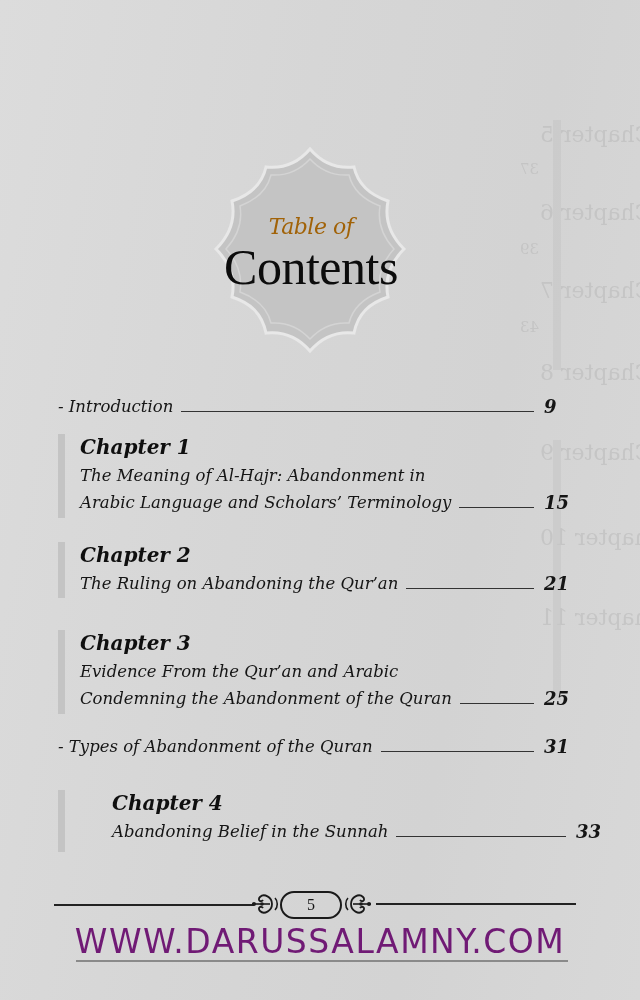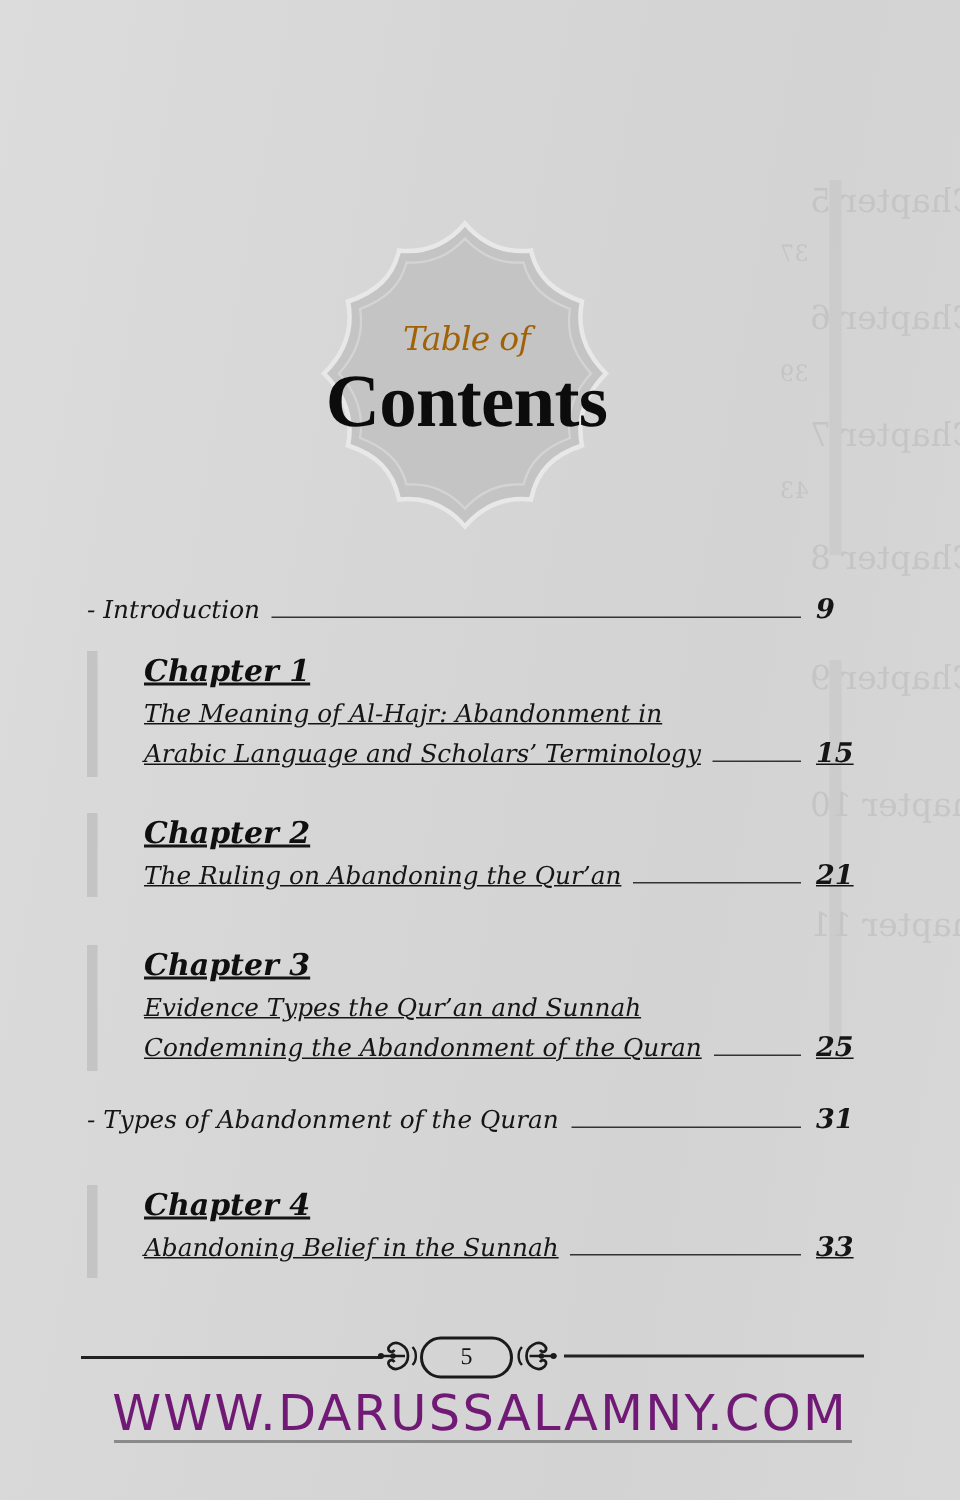--- a/index.html
+++ b/index.html
@@ -14,29 +14,29 @@
       font-family: "DejaVu Serif", serif; transform: scaleX(-1);
       white-space: nowrap;
     }
     .ghost.h { font-size: 22px; }
     .ghost.s { font-size: 15px; }
     .ghost-bar { position: absolute; left: 553px; width: 8px; background: #c6c6c6; opacity: 0.6; }
 
     .badge { position: absolute; left: 212px; top: 145px; width: 196px; height: 210px; }
     .title-wrap { position: absolute; left: 180px; top: 213px; width: 262px; text-align: center; }
     .title-small { font-family: "DejaVu Serif", serif; font-style: italic; font-size: 22px; line-height: 28px; color: #a16207; letter-spacing: -0.5px; }
-    .title-big { font-family: "Liberation Serif", "DejaVu Serif", serif; font-weight: bold; font-size: 50px; line-height: 52px; color: #0c0c0c; letter-spacing: -0.5px; }
+    .title-big { font-family: "Liberation Serif", "DejaVu Serif", serif; font-weight: normal; font-size: 50px; line-height: 52px; color: #0c0c0c; letter-spacing: -0.5px; }
 
     .entry { position: absolute; left: 58px; width: 512px; }
     .line { display: flex; align-items: flex-end; font-style: italic; font-size: 16.5px; line-height: 27px; white-space: nowrap; }
     .leader { flex: 1; border-bottom: 1.2px solid #333; margin: 0 10px 8px 8px; height: 0; }
     .page { font-weight: bold; font-style: italic; font-size: 18px; width: 26px; text-align: left; }
     .chap { position: absolute; left: 58px; width: 512px; }
     .chap .bar { position: absolute; left: 0; top: 2px; width: 7px; background: #c4c4c4; }
-    .chap .body { margin-left: 38px; text-decoration: underline; }
+    .chap .body { margin-left: 22px; }
     .chap-title { font-weight: bold; font-style: italic; font-size: 20px; line-height: 30px; color: #0f0f0f; }
     .sub { font-style: italic; font-size: 16.5px; line-height: 27px; white-space: nowrap; }
 
     .footer-rule-l { position: absolute; left: 54px; top: 904px; width: 200px; height: 1.5px; background: #222; }
     .footer-rule-r { position: absolute; left: 376px; top: 903px; width: 200px; height: 1.5px; background: #222; }
     .pill { position: absolute; left: 280px; top: 891px; width: 62px; height: 28px; border: 2px solid #1a1a1a; border-radius: 15px; box-sizing: border-box; text-align: center; line-height: 24px; font-family: "Liberation Serif", serif; font-size: 16px; }
     .orn { position: absolute; top: 889px; width: 30px; height: 30px; }
     .website { position: absolute; left: 70px; top: 922px; width: 500px; text-align: center; font-family: "DejaVu Sans", sans-serif; font-size: 33px; letter-spacing: 1.5px; color: #701a75; line-height: 40px; }
     .web-rule { position: absolute; left: 76px; top: 960px; width: 492px; height: 2px; background: #8a8a8a; }
   </style>
@@ -98,38 +98,38 @@
       <span class="leader"></span>
       <span class="page">21</span>
     </div>
   </div>
 </div>
 
 <div class="chap" style="top:628px;">
   <div class="bar" style="height:84px;"></div>
   <div class="body">
     <div class="chap-title">Chapter 3</div>
-    <div class="sub">Evidence Types the Qur’an and Sunnah</div>
+    <div class="sub">Evidence From the Qur’an and Arabic</div>
     <div class="line">
       <span>Condemning the Abandonment of the Quran</span>
       <span class="leader"></span>
       <span class="page">25</span>
     </div>
   </div>
 </div>
 
 <div class="entry" style="top:733px;">
   <div class="line">
     <span>- Types of Abandonment of the Quran</span>
     <span class="leader"></span>
     <span class="page">31</span>
   </div>
 </div>
 
-<div class="chap" style="top:788px;">
+<div class="chap" style="top:788px;padding-left:32px;">
   <div class="bar" style="height:62px;"></div>
   <div class="body">
     <div class="chap-title">Chapter 4</div>
     <div class="line">
       <span>Abandoning Belief in the Sunnah</span>
       <span class="leader"></span>
       <span class="page">33</span>
     </div>
   </div>
 </div>

